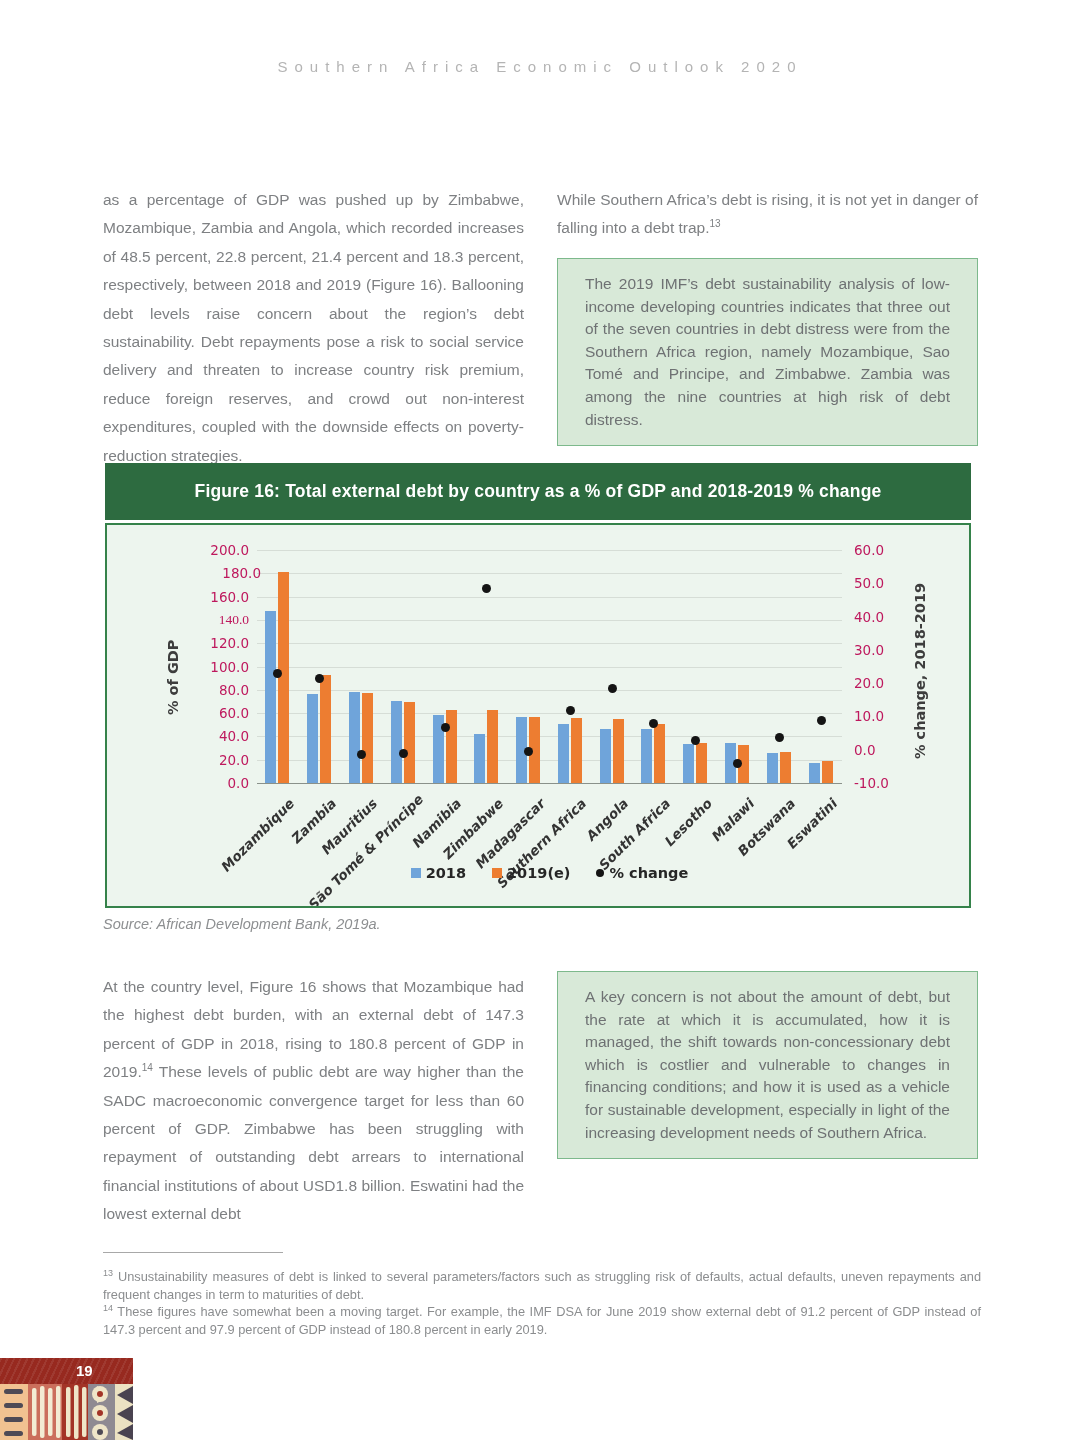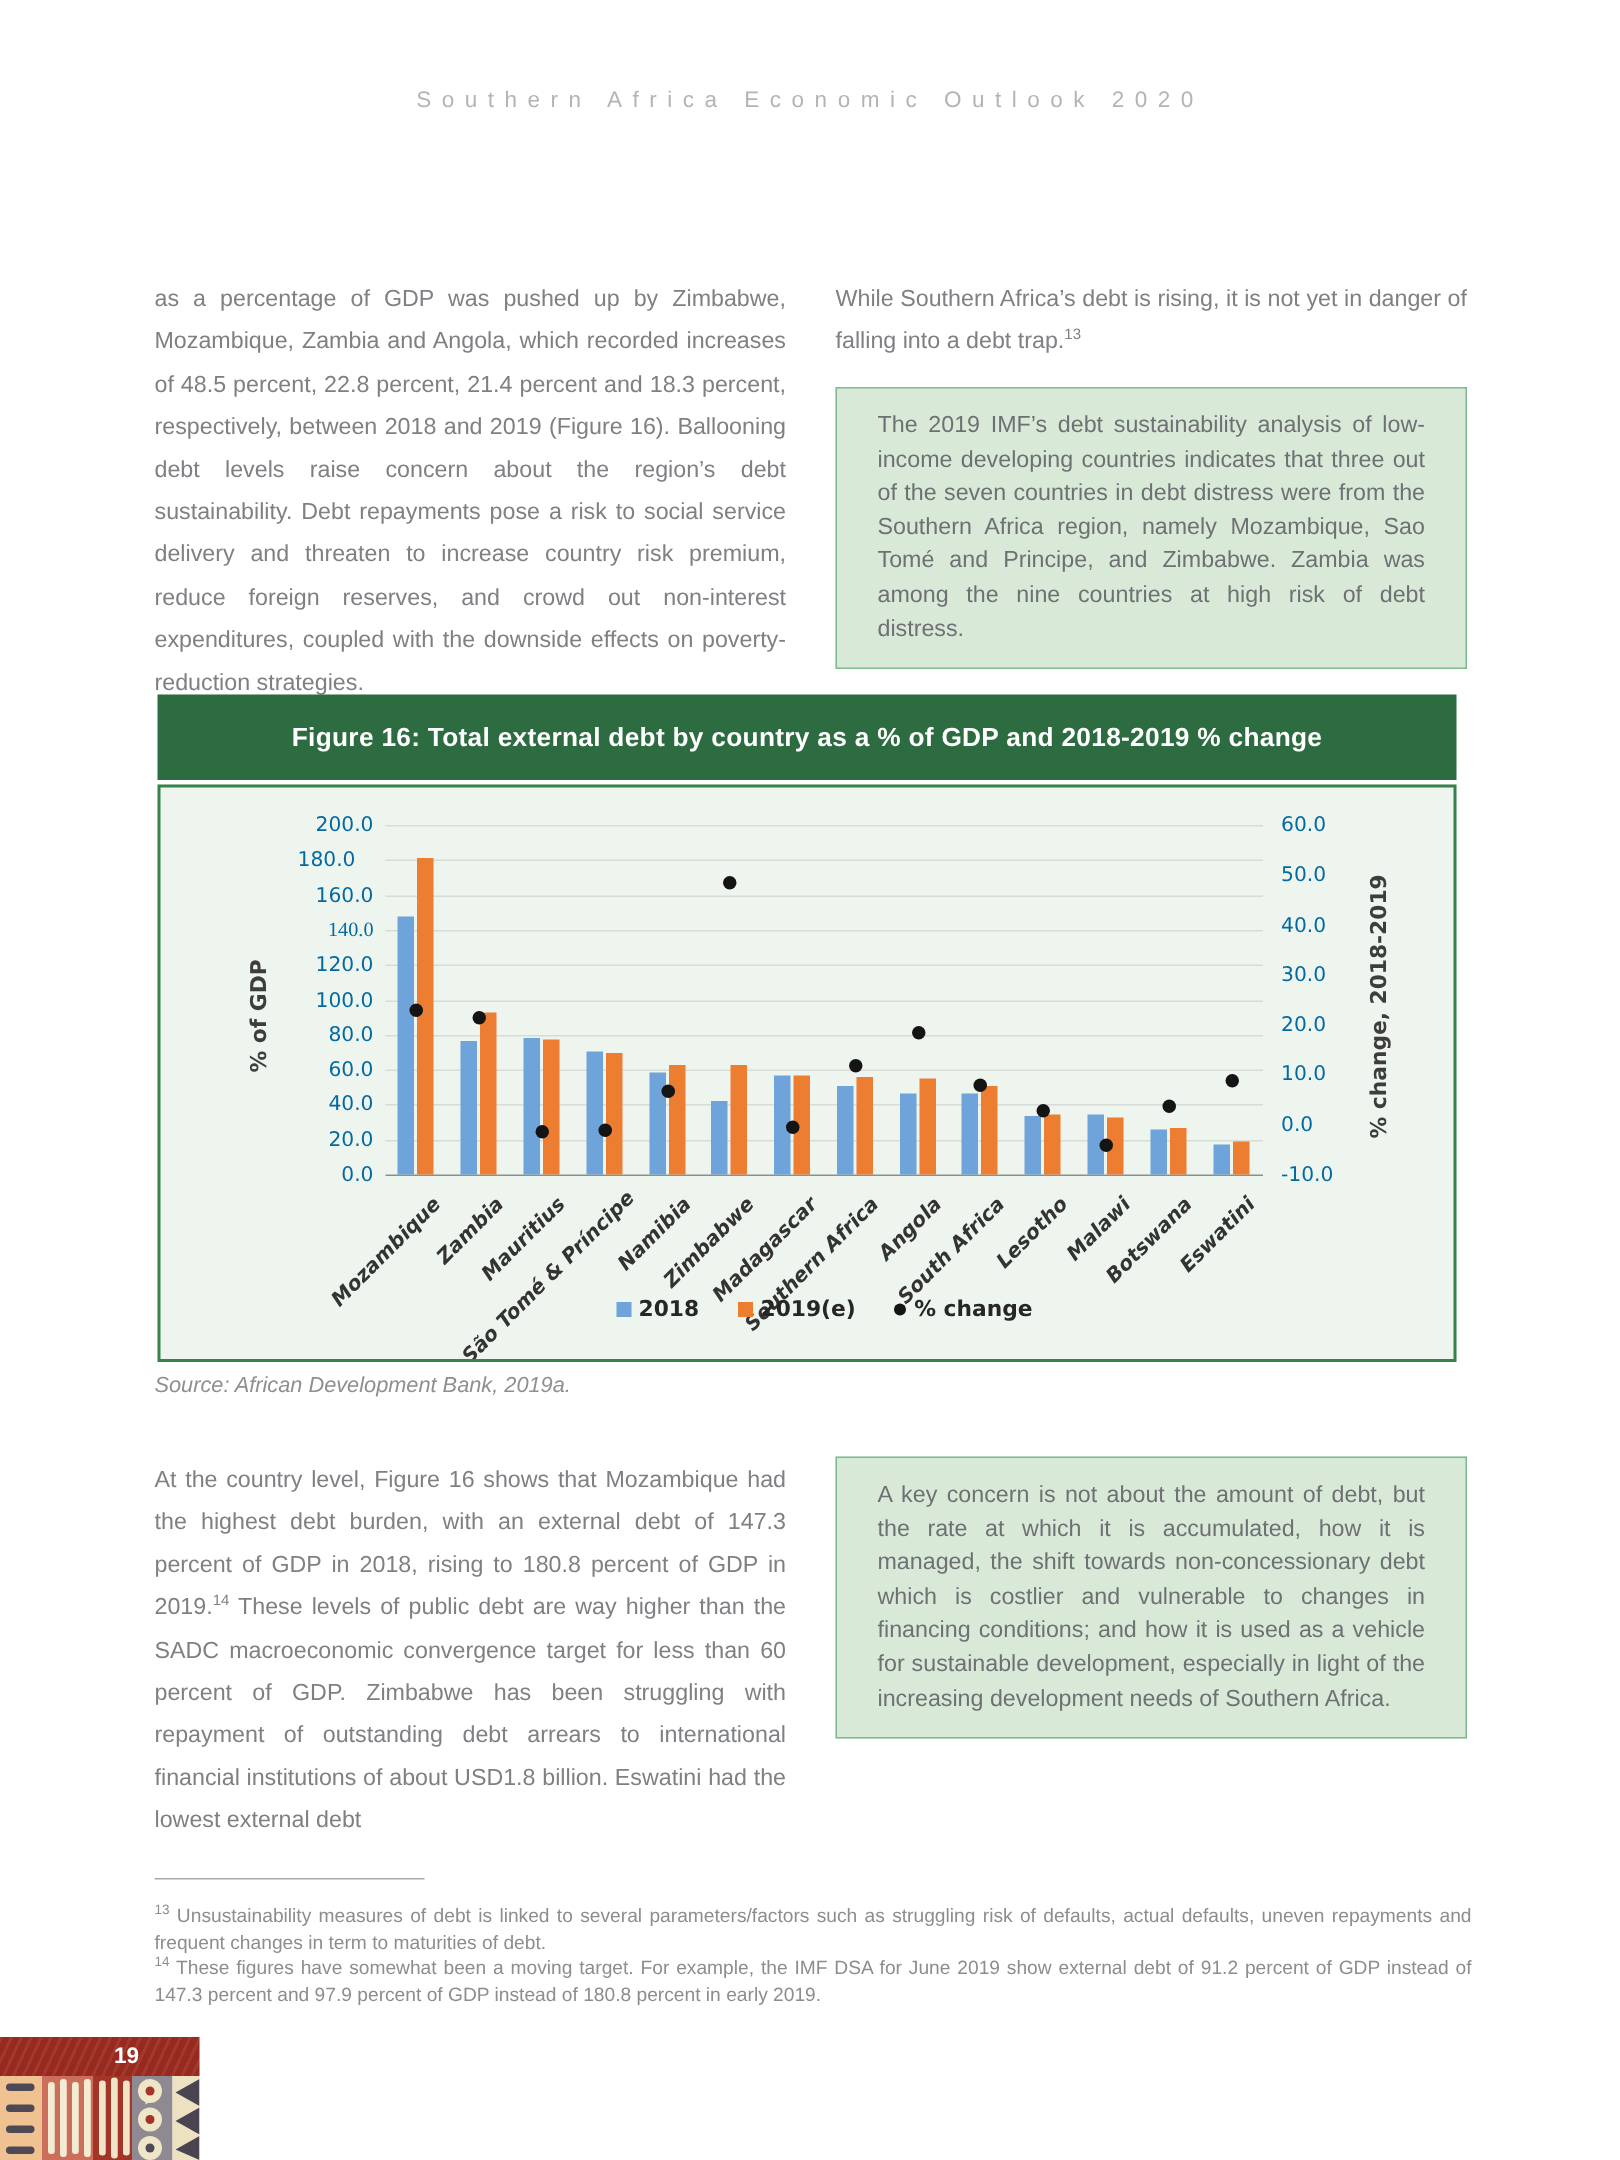--- a/index.html
+++ b/index.html
@@ -31,21 +31,21 @@
     font-size:17.5px;font-weight:bold;letter-spacing:.2px;
   }
   .fig-chart{
     position:relative;margin-top:3px;height:385px;background:#edf5ee;
     border:2px solid #35824a;box-sizing:border-box;overflow:hidden;
     font-family:"DejaVu Sans","Liberation Sans",sans-serif;
   }
   .gridline{position:absolute;height:1px;background:#d6ddd6;}
   .axisline{position:absolute;height:1px;background:#8a918a;}
   .tick{
-    position:absolute;height:16px;line-height:16px;font-size:13.5px;color:#0369a1;
+    position:absolute;height:16px;line-height:16px;font-size:13.5px;color:#be185d;
   }
   .tick.left{text-align:right;}
   .bar{position:absolute;width:11px;}
   .dot{position:absolute;width:9px;height:9px;border-radius:50%;background:#141414;}
   .xlabel{
     position:absolute;width:150px;text-align:right;font-size:13.5px;color:#333333;
     font-style:italic;font-weight:600;transform:rotate(-45deg);transform-origin:100% 0;
     white-space:nowrap;
   }
   .axis-title{
@@ -117,21 +117,21 @@
         <div class="tick left" style="left: 88px; top: 156.8px; width: 54px;">80.0</div>
         <div class="gridline" style="left: 150px; top: 141.5px; width: 585px;"></div>
         <div class="tick left" style="left: 88px; top: 133.5px; width: 54px;">100.0</div>
         <div class="gridline" style="left: 150px; top: 118.2px; width: 585px;"></div>
         <div class="tick left" style="left: 88px; top: 110.2px; width: 54px;">120.0</div>
         <div class="gridline" style="left: 150px; top: 94.9px; width: 585px;"></div>
         <div class="tick left" style="left: 88px; top: 86.9px; width: 54px; font-family: Liberation Serif, serif;">140.0</div>
         <div class="gridline" style="left: 150px; top: 71.6px; width: 585px;"></div>
         <div class="tick left" style="left: 88px; top: 63.6px; width: 54px;">160.0</div>
         <div class="gridline" style="left: 150px; top: 48.3px; width: 585px;"></div>
-        <div class="tick left" style="left: 76px; top: 40.3px; width: 54px;">180.0</div>
+        <div class="tick left" style="left: 100px; top: 40.3px; width: 54px;">180.0</div>
         <div class="gridline" style="left: 150px; top: 25px; width: 585px;"></div>
         <div class="tick left" style="left: 88px; top: 17px; width: 54px;">200.0</div>
         <div class="tick" style="left: 747px; top: 17px; width: 50px;">60.0</div>
         <div class="tick" style="left: 747px; top: 50.2857px; width: 50px;">50.0</div>
         <div class="tick" style="left: 747px; top: 83.5714px; width: 50px;">40.0</div>
         <div class="tick" style="left: 747px; top: 116.857px; width: 50px;">30.0</div>
         <div class="tick" style="left: 747px; top: 150.143px; width: 50px;">20.0</div>
         <div class="tick" style="left: 747px; top: 183.429px; width: 50px;">10.0</div>
         <div class="tick" style="left: 747px; top: 216.714px; width: 50px;">0.0</div>
         <div class="tick" style="left: 747px; top: 250px; width: 50px;">-10.0</div>

